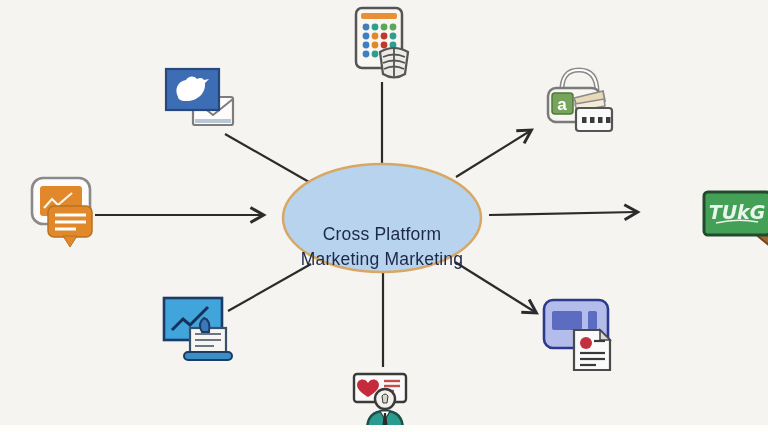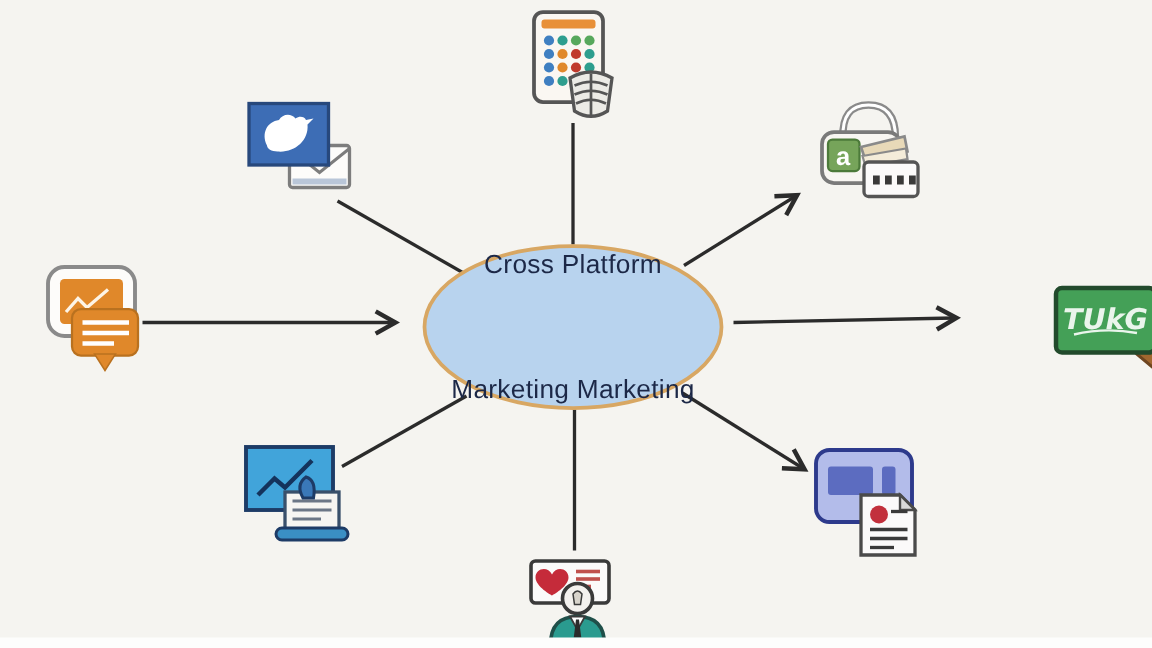--- a/index.html
+++ b/index.html
@@ -9,21 +9,21 @@
     background:#f5f4f0;
   }
   .bottom-strip{
     position:absolute;left:0;bottom:0;width:768px;height:7px;background:#fdfdfc;
   }
   svg{display:block;}
   .connector-layer{position:absolute;left:0;top:0;}
   .node{position:absolute;}
   .center-label{
     position:absolute;left:283px;top:164px;width:198px;height:108px;
-    display:flex;flex-direction:column;align-items:center;justify-content:space-between;
+    display:flex;flex-direction:column;align-items:center;justify-content:flex-end;
     text-align:center;color:#1c2847;font-size:17.5px;line-height:25px;
     font-weight:500;letter-spacing:.2px;
   }
 </style>
 </head>
 <body>
 
 <div class="canvas">
 
   <svg class="connector-layer" width="768" height="432" viewBox="0 0 768 432">

